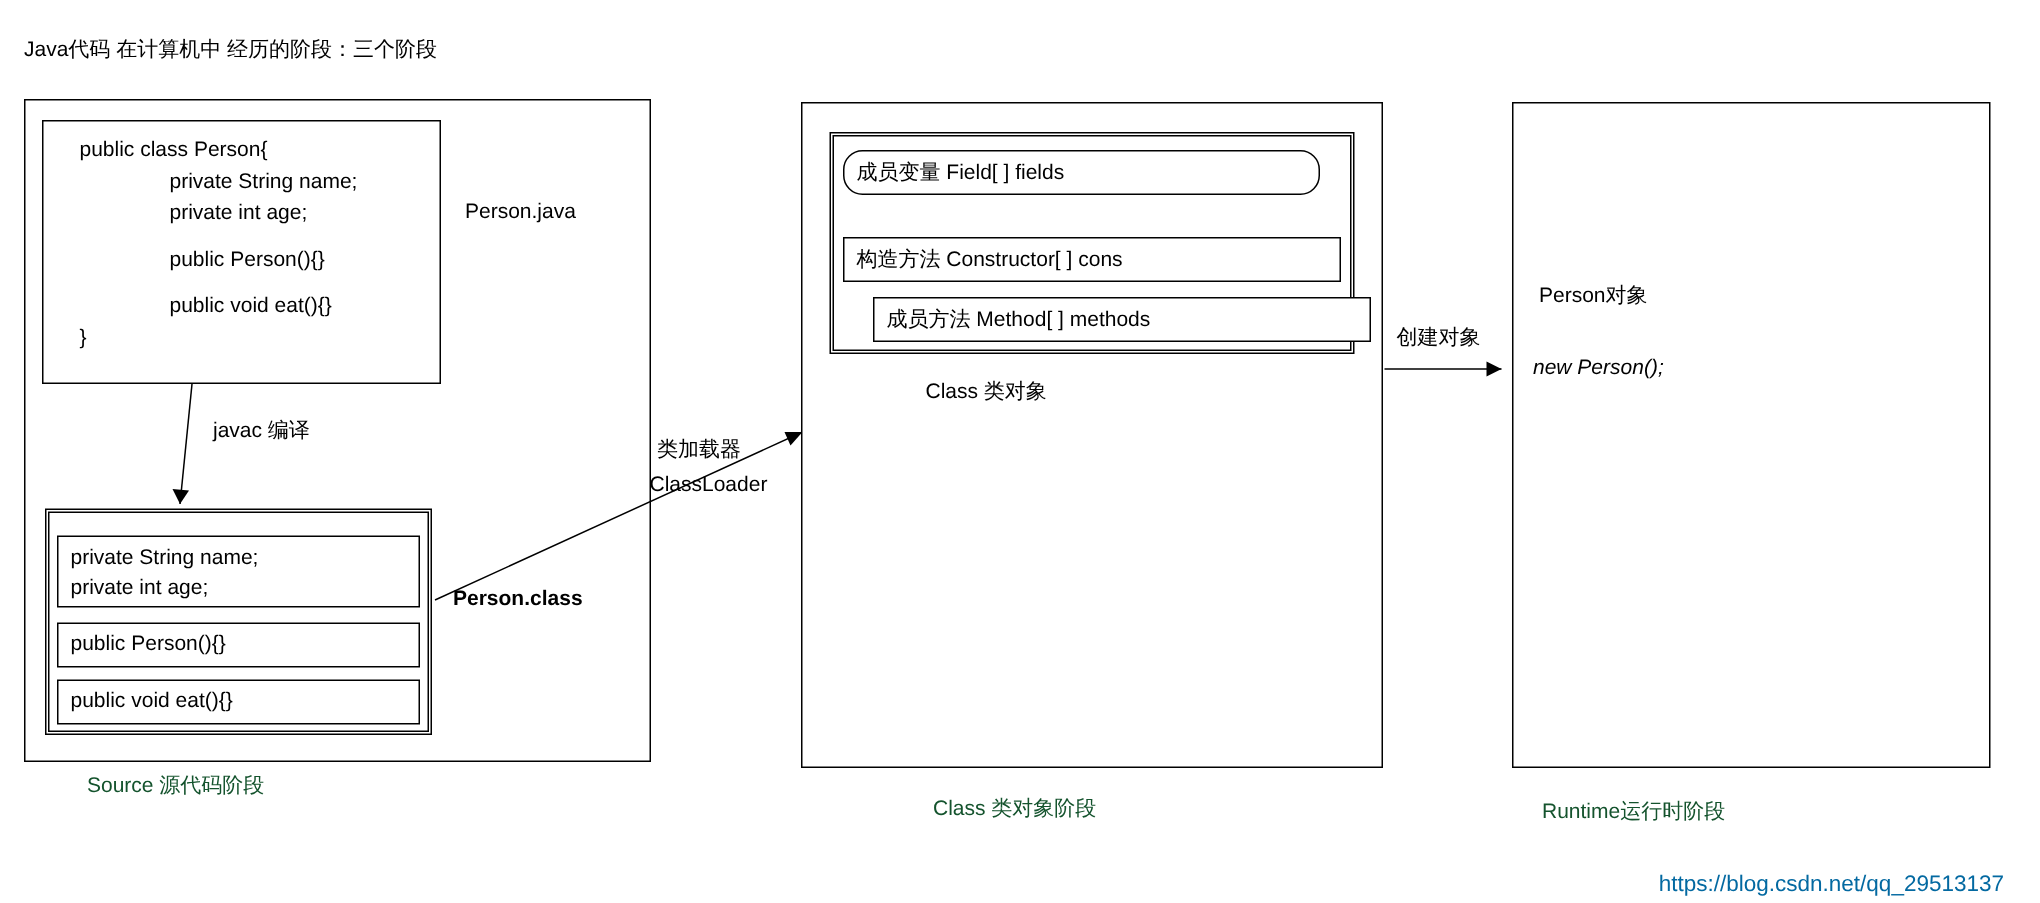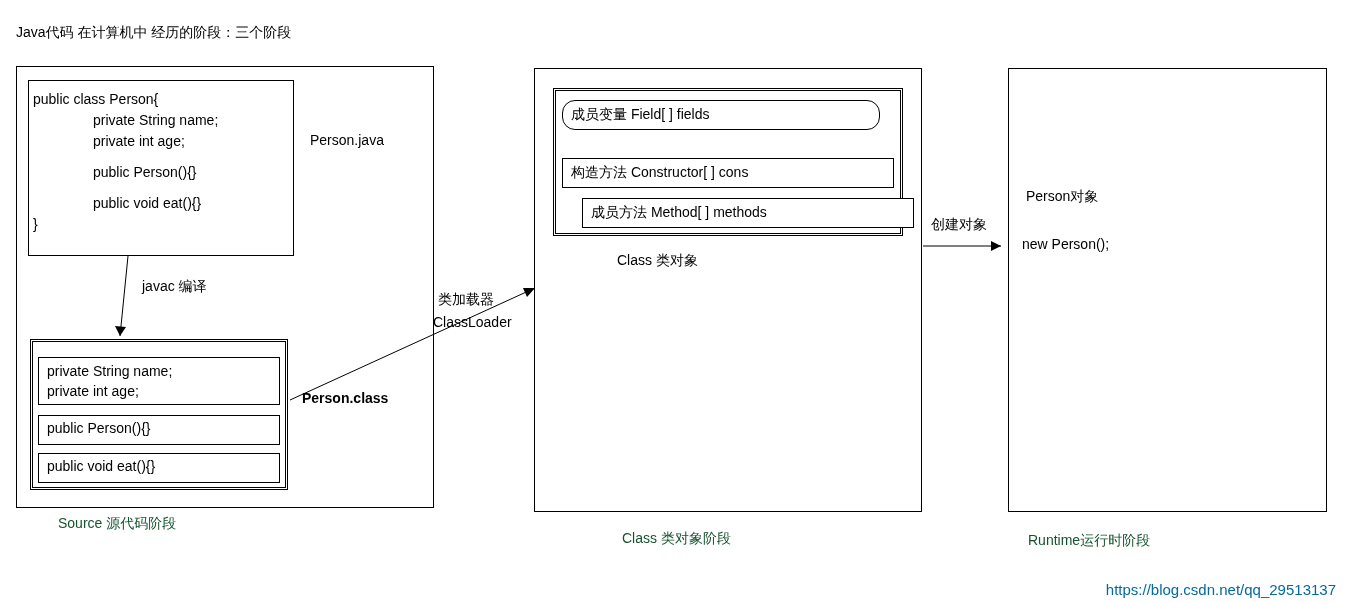--- a/index.html
+++ b/index.html
@@ -27,21 +27,21 @@
 }
 svg.arrow { position: absolute; overflow: visible; }
 </style>
 </head>
 <body>
 
 <div class="abs" style="left:16px; top:24px;">Java代码 在计算机中 经历的阶段：三个阶段</div>
 
 <div class="abs box" style="left:16px; top:66px; width:418px; height:442px;"></div>
 
-<div class="abs box" style="left:28px; top:80px; width:266px; height:176px; padding:8px 4px; line-height:1.5;">
+<div class="abs box" style="left:28px; top:80px; width:266px; height:176px; padding:8px 24px; line-height:1.5;">
   <div>public class Person{</div>
   <div style="padding-left:60px;">private String name;</div>
   <div style="padding-left:60px;">private int age;</div>
   <div style="height:10px;"></div>
   <div style="padding-left:60px;">public Person(){}</div>
   <div style="height:10px;"></div>
   <div style="padding-left:60px;">public void eat(){}</div>
   <div>}</div>
 </div>
 
@@ -101,17 +101,17 @@
 
 <svg class="arrow" style="left:923px; top:240px;" width="86" height="12">
   <line x1="0" y1="6" x2="78" y2="6" stroke="#000" stroke-width="1"></line>
   <polygon points="78,6 68,1 68,11" fill="#000"></polygon>
 </svg>
 <div class="abs" style="left:931px; top:216px;">创建对象</div>
 
 <div class="abs box" style="left:1008px; top:68px; width:319px; height:444px;"></div>
 
 <div class="abs" style="left:1026px; top:188px;">Person对象</div>
-<div class="abs" style="left:1022px; top:236px;">new Person();</div>
+<div class="abs" style="left:1022px; top:236px;font-style:italic;">new Person();</div>
 
 <div class="abs red" style="left:1028px; top:532px;">Runtime运行时阶段</div>
 
 <div class="watermark">https://blog.csdn.net/qq_29513137</div>
 
 </body></html>

